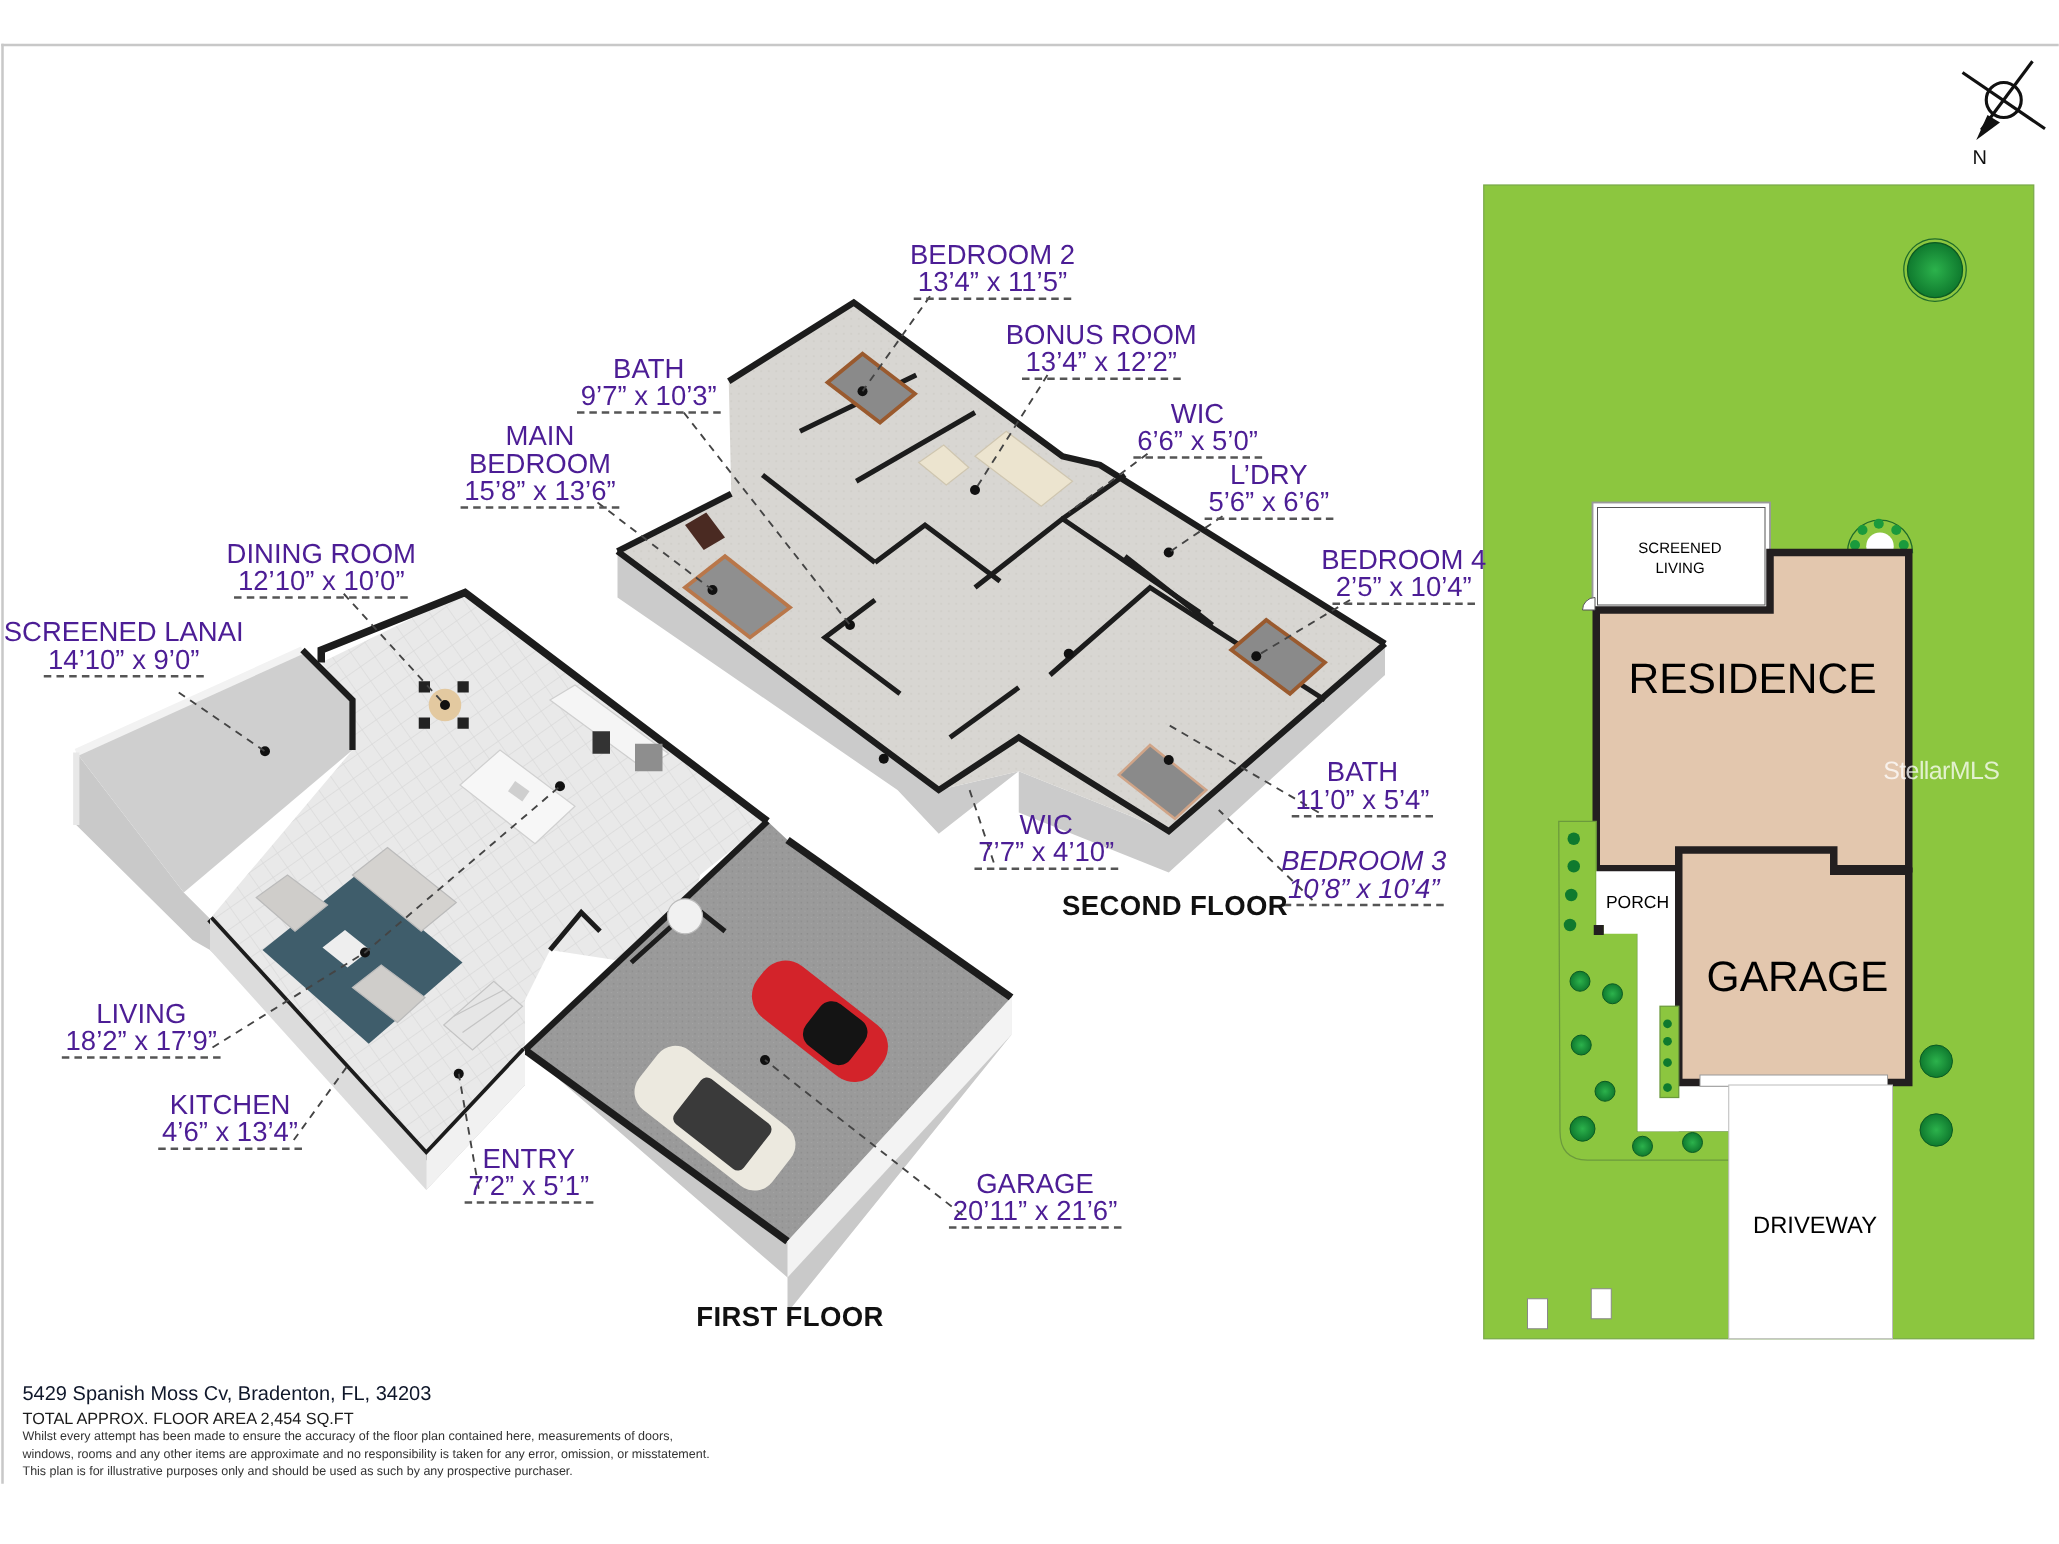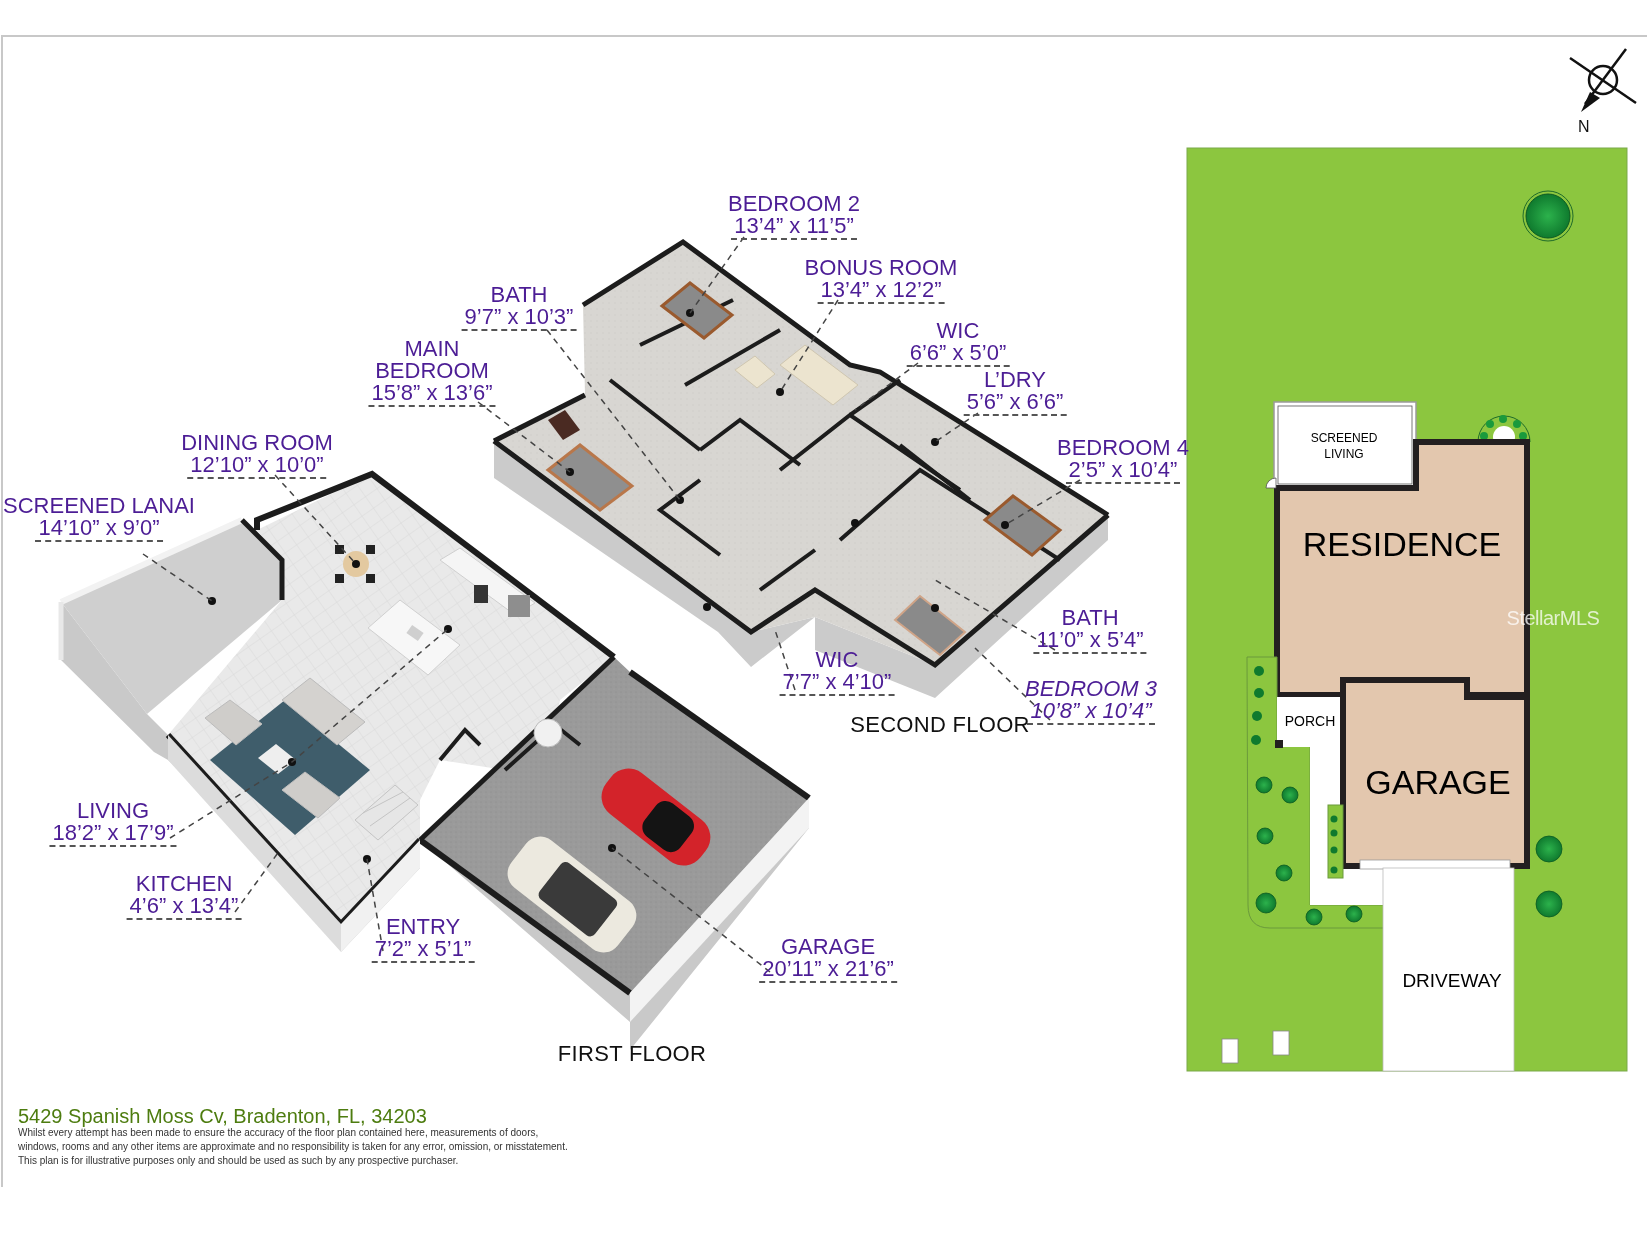--- a/index.html
+++ b/index.html
@@ -1,24 +1,24 @@
 <!DOCTYPE html>
 <html><head>
 <meta charset="utf-8">
 <style>
   html, body { margin:0; padding:0; background:#ffffff; }
   body { width:1647px; height:1235px; position:relative; overflow:hidden; font-family:"Liberation Sans", sans-serif; color:#1a1a1a; }
   .frame { position:absolute; left:1px; top:35px; width:1646px; height:1150px; border-top:2px solid #c8c8c8; border-left:2px solid #c8c8c8; }
   svg.plan { position:absolute; left:0; top:0; }
   .lbl { position:absolute; text-align:center; transform:translateX(-50%); font-size:22px; line-height:22px; color:#4c1d95; white-space:nowrap; }
   .lbl .dim { display:inline-block; border-bottom:2px dashed #555; padding:0 3px 1px; }
-  .floor-title { position:absolute; transform:translateX(-50%); font-size:22px; font-weight:normal; letter-spacing:0.3px; color:#111; white-space:nowrap; }
+  .floor-title { position:absolute; transform:translateX(-50%); font-size:22px; font-weight:bold; letter-spacing:0.3px; color:#111; white-space:nowrap; }
   .site-text { position:absolute; transform:translate(-50%,-50%); color:#000000; white-space:nowrap; text-align:center; }
   .footer { position:absolute; left:18px; top:1106px; }
-  .footer .addr { font-size:20px; color:#4d7c0f; line-height:20px; }
+  .footer .addr { font-size:16px; color:#0f172a; line-height:20px; }
   .footer .area { font-size:13px; color:#1a1a1a; line-height:17px; }
   .footer .disc { font-size:10px; color:#333; line-height:14px; }
   .watermark { position:absolute; left:1553px; top:618px; transform:translate(-50%,-50%); font-size:20px; color:rgba(255,255,255,0.75); letter-spacing:-0.5px; }
   .compass-n { position:absolute; left:1578px; top:118px; font-size:16px; color:#111; }
 </style>
 </head>
 <body>
 
 <div class="frame"></div>
 
@@ -326,16 +326,17 @@
   <div>LIVING</div>
 </div>
 <div class="site-text" style="left:1402px; top:544px; font-size:34px;">RESIDENCE</div>
 <div class="site-text" style="left:1310px; top:721px; font-size:14px;">PORCH</div>
 <div class="site-text" style="left:1438px; top:782px; font-size:34px;">GARAGE</div>
 <div class="site-text" style="left:1452px; top:981px; font-size:19px;">DRIVEWAY</div>
 <div class="watermark">StellarMLS</div>
 
 <div class="footer">
   <div class="addr">5429 Spanish Moss Cv, Bradenton, FL, 34203</div>
+  <div class="area">TOTAL APPROX. FLOOR AREA 2,454 SQ.FT</div>
   <div class="disc">Whilst every attempt has been made to ensure the accuracy of the floor plan contained here, measurements of doors,</div>
   <div class="disc">windows, rooms and any other items are approximate and no responsibility is taken for any error, omission, or misstatement.</div>
   <div class="disc">This plan is for illustrative purposes only and should be used as such by any prospective purchaser.</div>
 </div>
 
 </body></html>

